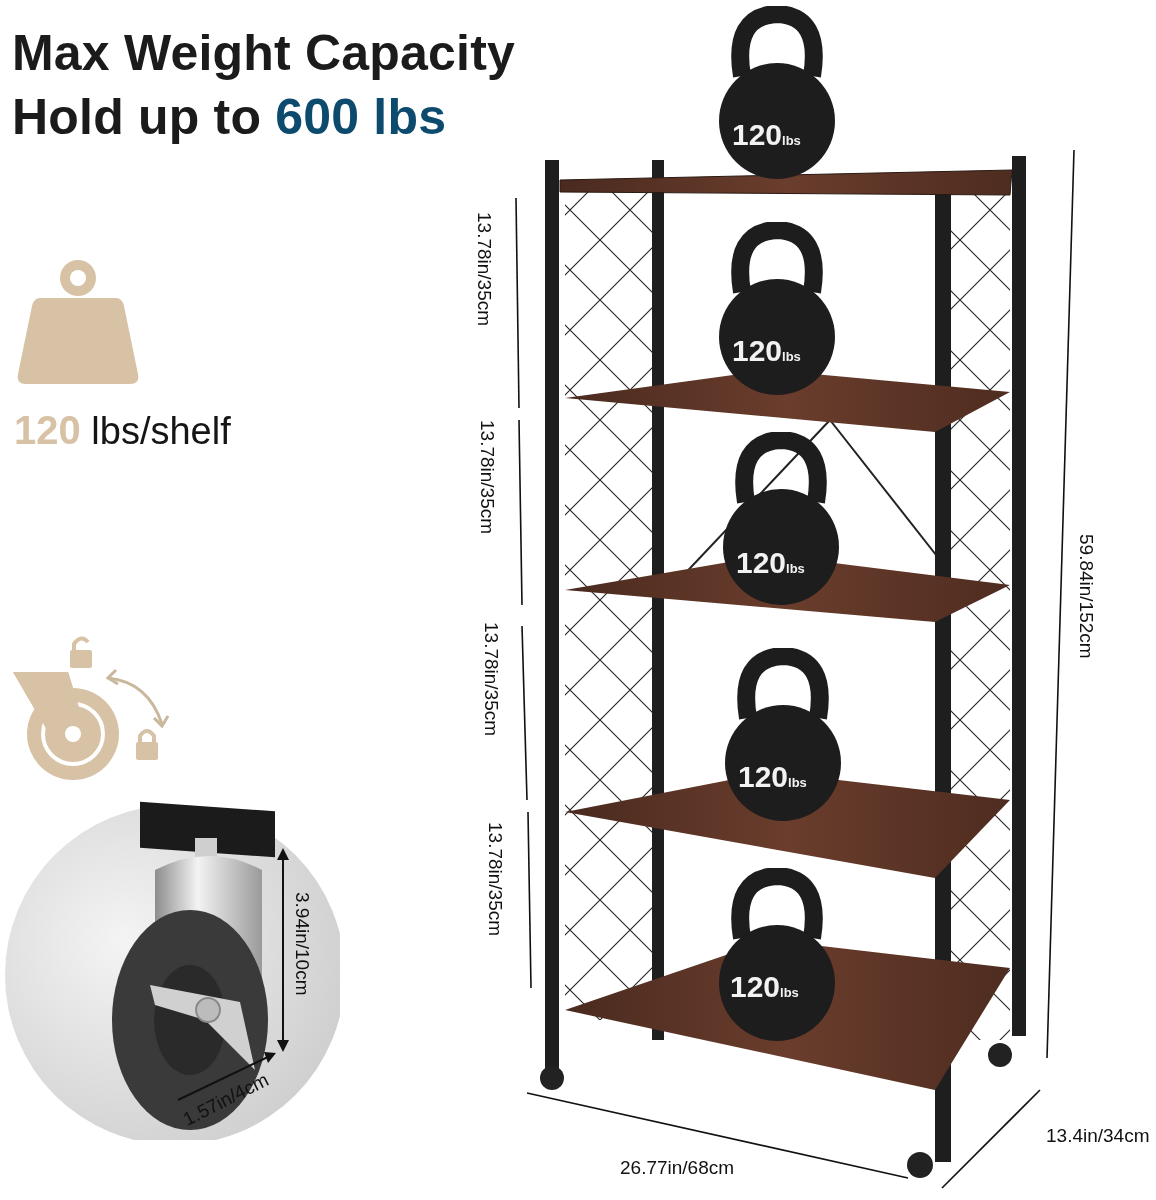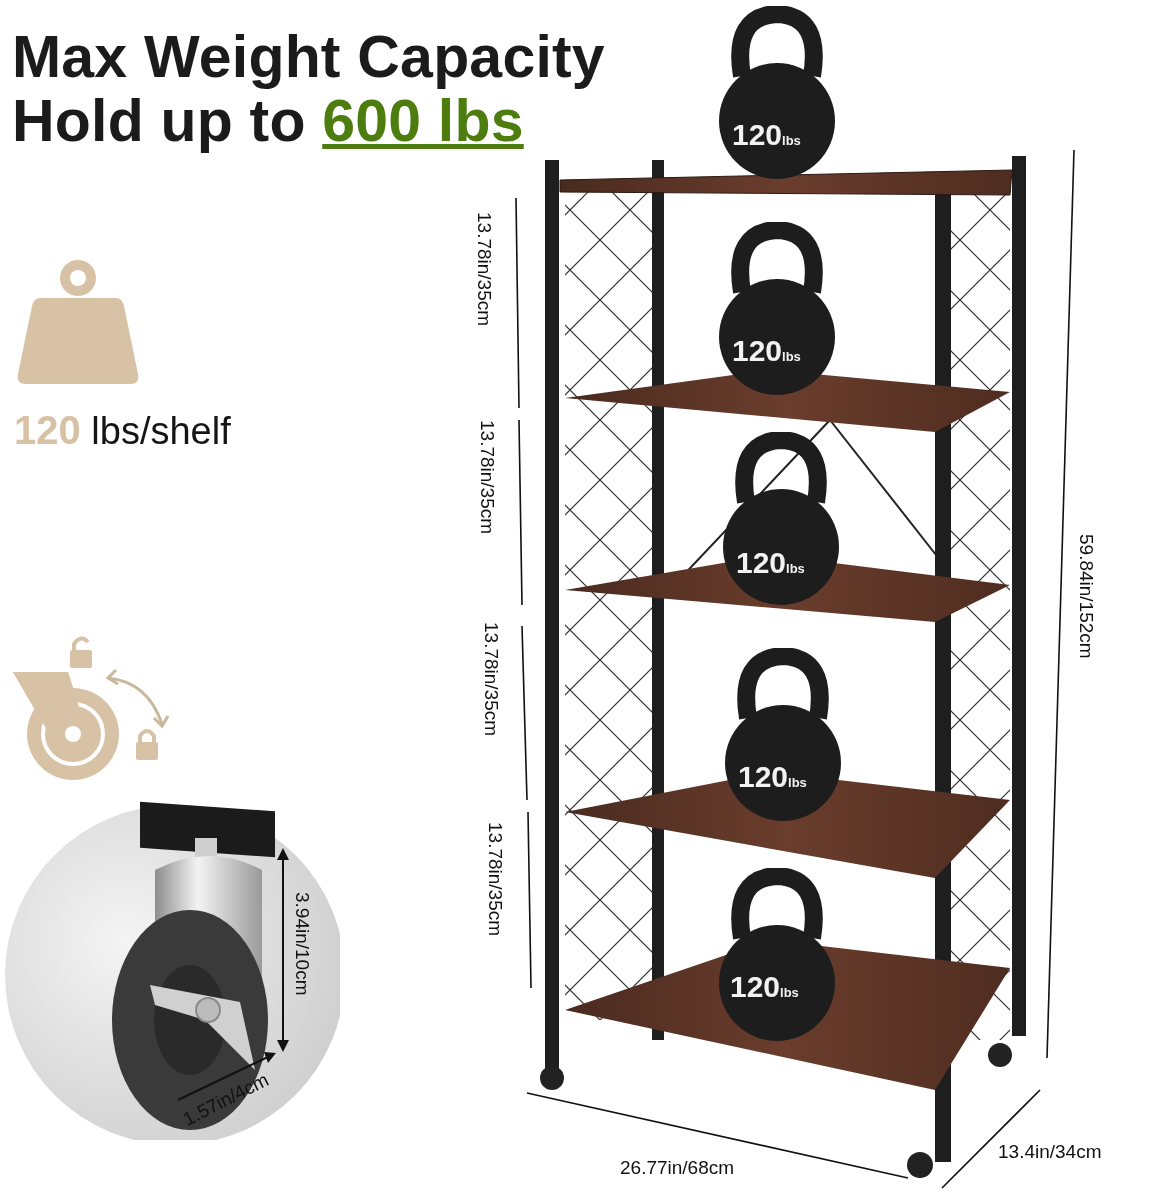--- a/index.html
+++ b/index.html
@@ -1,19 +1,19 @@
 <!DOCTYPE html>
 <html><head>
 <meta charset="utf-8">
 <style>
   html,body{margin:0;padding:0;background:#ffffff;}
   body{width:1156px;height:1200px;position:relative;overflow:hidden;font-family:"Liberation Sans",sans-serif;}
   .abs{position:absolute;}
-  .headline{left:12px;font-weight:bold;font-size:59px;color:#1b1b1b;letter-spacing:0.2px;line-height:1;}
-  .accent{color:#4d7c0f;text-decoration:underline;}
+  .headline{left:12px;font-weight:bold;font-size:50px;color:#1b1b1b;letter-spacing:0.2px;line-height:1;}
+  .accent{color:#0c4a6e;}
   .per-shelf{left:14px;top:410px;font-size:38px;color:#151515;line-height:1;text-align:right;}
   .per-shelf .num{font-weight:bold;color:#d8c2a6;font-size:40px;}
   .vlabel{font-size:19px;color:#111;white-space:nowrap;transform-origin:left top;transform:rotate(90deg);line-height:1;}
   .hlabel{font-size:19px;color:#111;white-space:nowrap;line-height:1;}
   svg{position:absolute;left:0;top:0;}
 </style>
 </head>
 <body>
 
 <div class="abs headline" style="top:28px;">Max Weight Capacity</div>
@@ -155,13 +155,13 @@
   </g>
 </svg>
 
 <div class="abs vlabel" style="left:494px;top:212px;">13.78in/35cm</div>
 <div class="abs vlabel" style="left:497px;top:420px;">13.78in/35cm</div>
 <div class="abs vlabel" style="left:501px;top:622px;">13.78in/35cm</div>
 <div class="abs vlabel" style="left:505px;top:822px;">13.78in/35cm</div>
 
 <div class="abs vlabel" style="left:1096px;top:534px;">59.84in/152cm</div>
 <div class="abs hlabel" style="left:620px;top:1158px;">26.77in/68cm</div>
-<div class="abs hlabel" style="left:998px;top:1126px;margin-top:16px;">13.4in/34cm</div>
+<div class="abs hlabel" style="left:1046px;top:1126px;">13.4in/34cm</div>
 
 </body></html>

